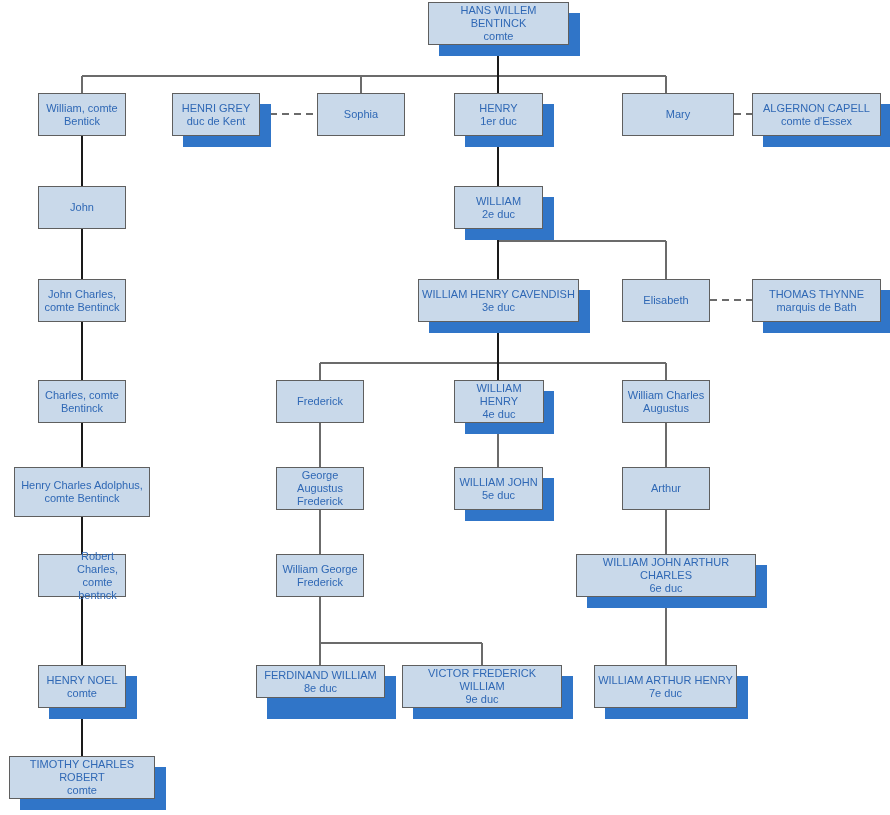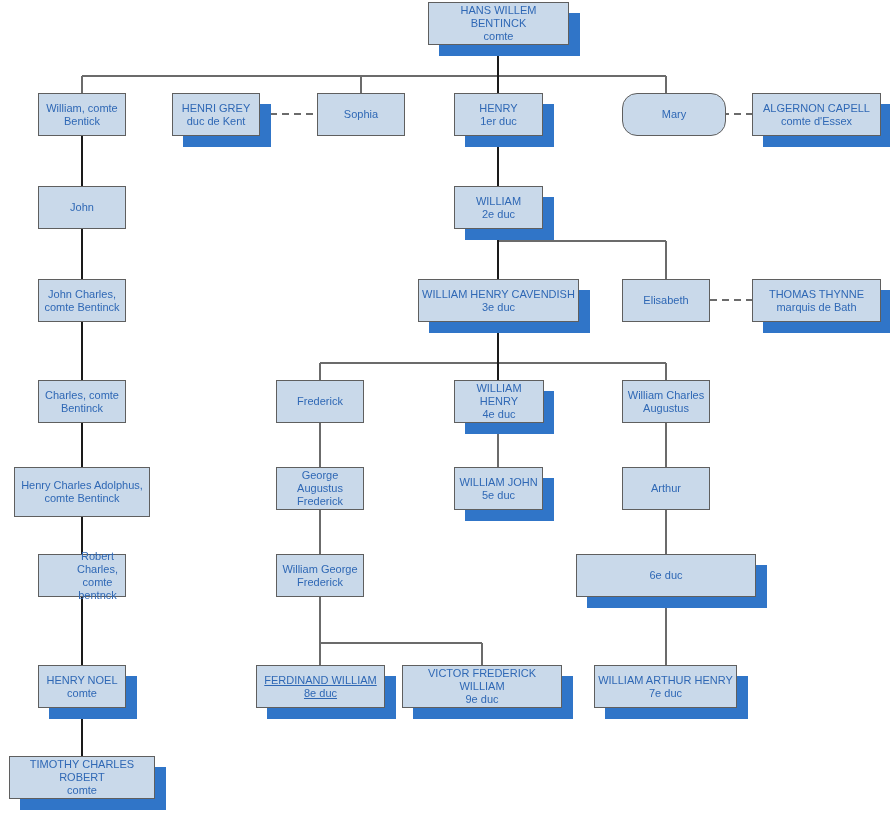--- a/index.html
+++ b/index.html
@@ -135,21 +135,21 @@
         <span class="l1">HENRI GREY</span>
         <span class="l2">duc de Kent</span>
       </div>
       <div class="node empty-sub" style="left: 317px; top: 93px; width: 88px; height: 43px;">
         <span class="l1">Sophia</span>
       </div>
       <div class="node" style="left: 454px; top: 93px; width: 89px; height: 43px;">
         <span class="l1">HENRY</span>
         <span class="l2">1er duc</span>
       </div>
-      <div class="node empty-sub" style="left: 622px; top: 93px; width: 104px; height: 43px; border-radius: 15px;">
+      <div class="node empty-sub" style="left: 622px; top: 93px; width: 112px; height: 43px;">
         <span class="l1">Mary</span>
       </div>
       <div class="node" style="left: 752px; top: 93px; width: 129px; height: 43px;">
         <span class="l1">ALGERNON CAPELL</span>
         <span class="l2">comte d'Essex</span>
       </div>
       <div class="node empty-sub" style="left: 38px; top: 186px; width: 88px; height: 43px; justify-content: center;">
         <span class="l1">John</span>
       </div>
       <div class="node" style="left: 454px; top: 186px; width: 89px; height: 43px;">
@@ -203,27 +203,28 @@
       </div>
       <div class="node" style="left: 38px; top: 554px; width: 88px; height: 43px; padding-left: 34px;">
         <span class="l1">Robert Charles,</span>
         <span class="l2">comte bentnck</span>
       </div>
       <div class="node" style="left: 276px; top: 554px; width: 88px; height: 43px;">
         <span class="l1">William George</span>
         <span class="l2">Frederick</span>
       </div>
       <div class="node" style="left: 576px; top: 554px; width: 180px; height: 43px;">
+        <span class="l1">WILLIAM JOHN ARTHUR CHARLES</span>
         <span class="l2">6e duc</span>
       </div>
       <div class="node" style="left: 38px; top: 665px; width: 88px; height: 43px;">
         <span class="l1">HENRY NOEL</span>
         <span class="l2">comte</span>
       </div>
-      <div class="node" style="left: 256px; top: 665px; width: 129px; height: 43px; text-decoration: underline;">
+      <div class="node" style="left: 256px; top: 665px; width: 129px; height: 33px;">
         <span class="l1">FERDINAND WILLIAM</span>
         <span class="l2">8e duc</span>
       </div>
       <div class="node" style="left: 402px; top: 665px; width: 160px; height: 43px;">
         <span class="l1">VICTOR FREDERICK WILLIAM</span>
         <span class="l2">9e duc</span>
       </div>
       <div class="node" style="left: 594px; top: 665px; width: 143px; height: 43px;">
         <span class="l1">WILLIAM ARTHUR HENRY</span>
         <span class="l2">7e duc</span>

